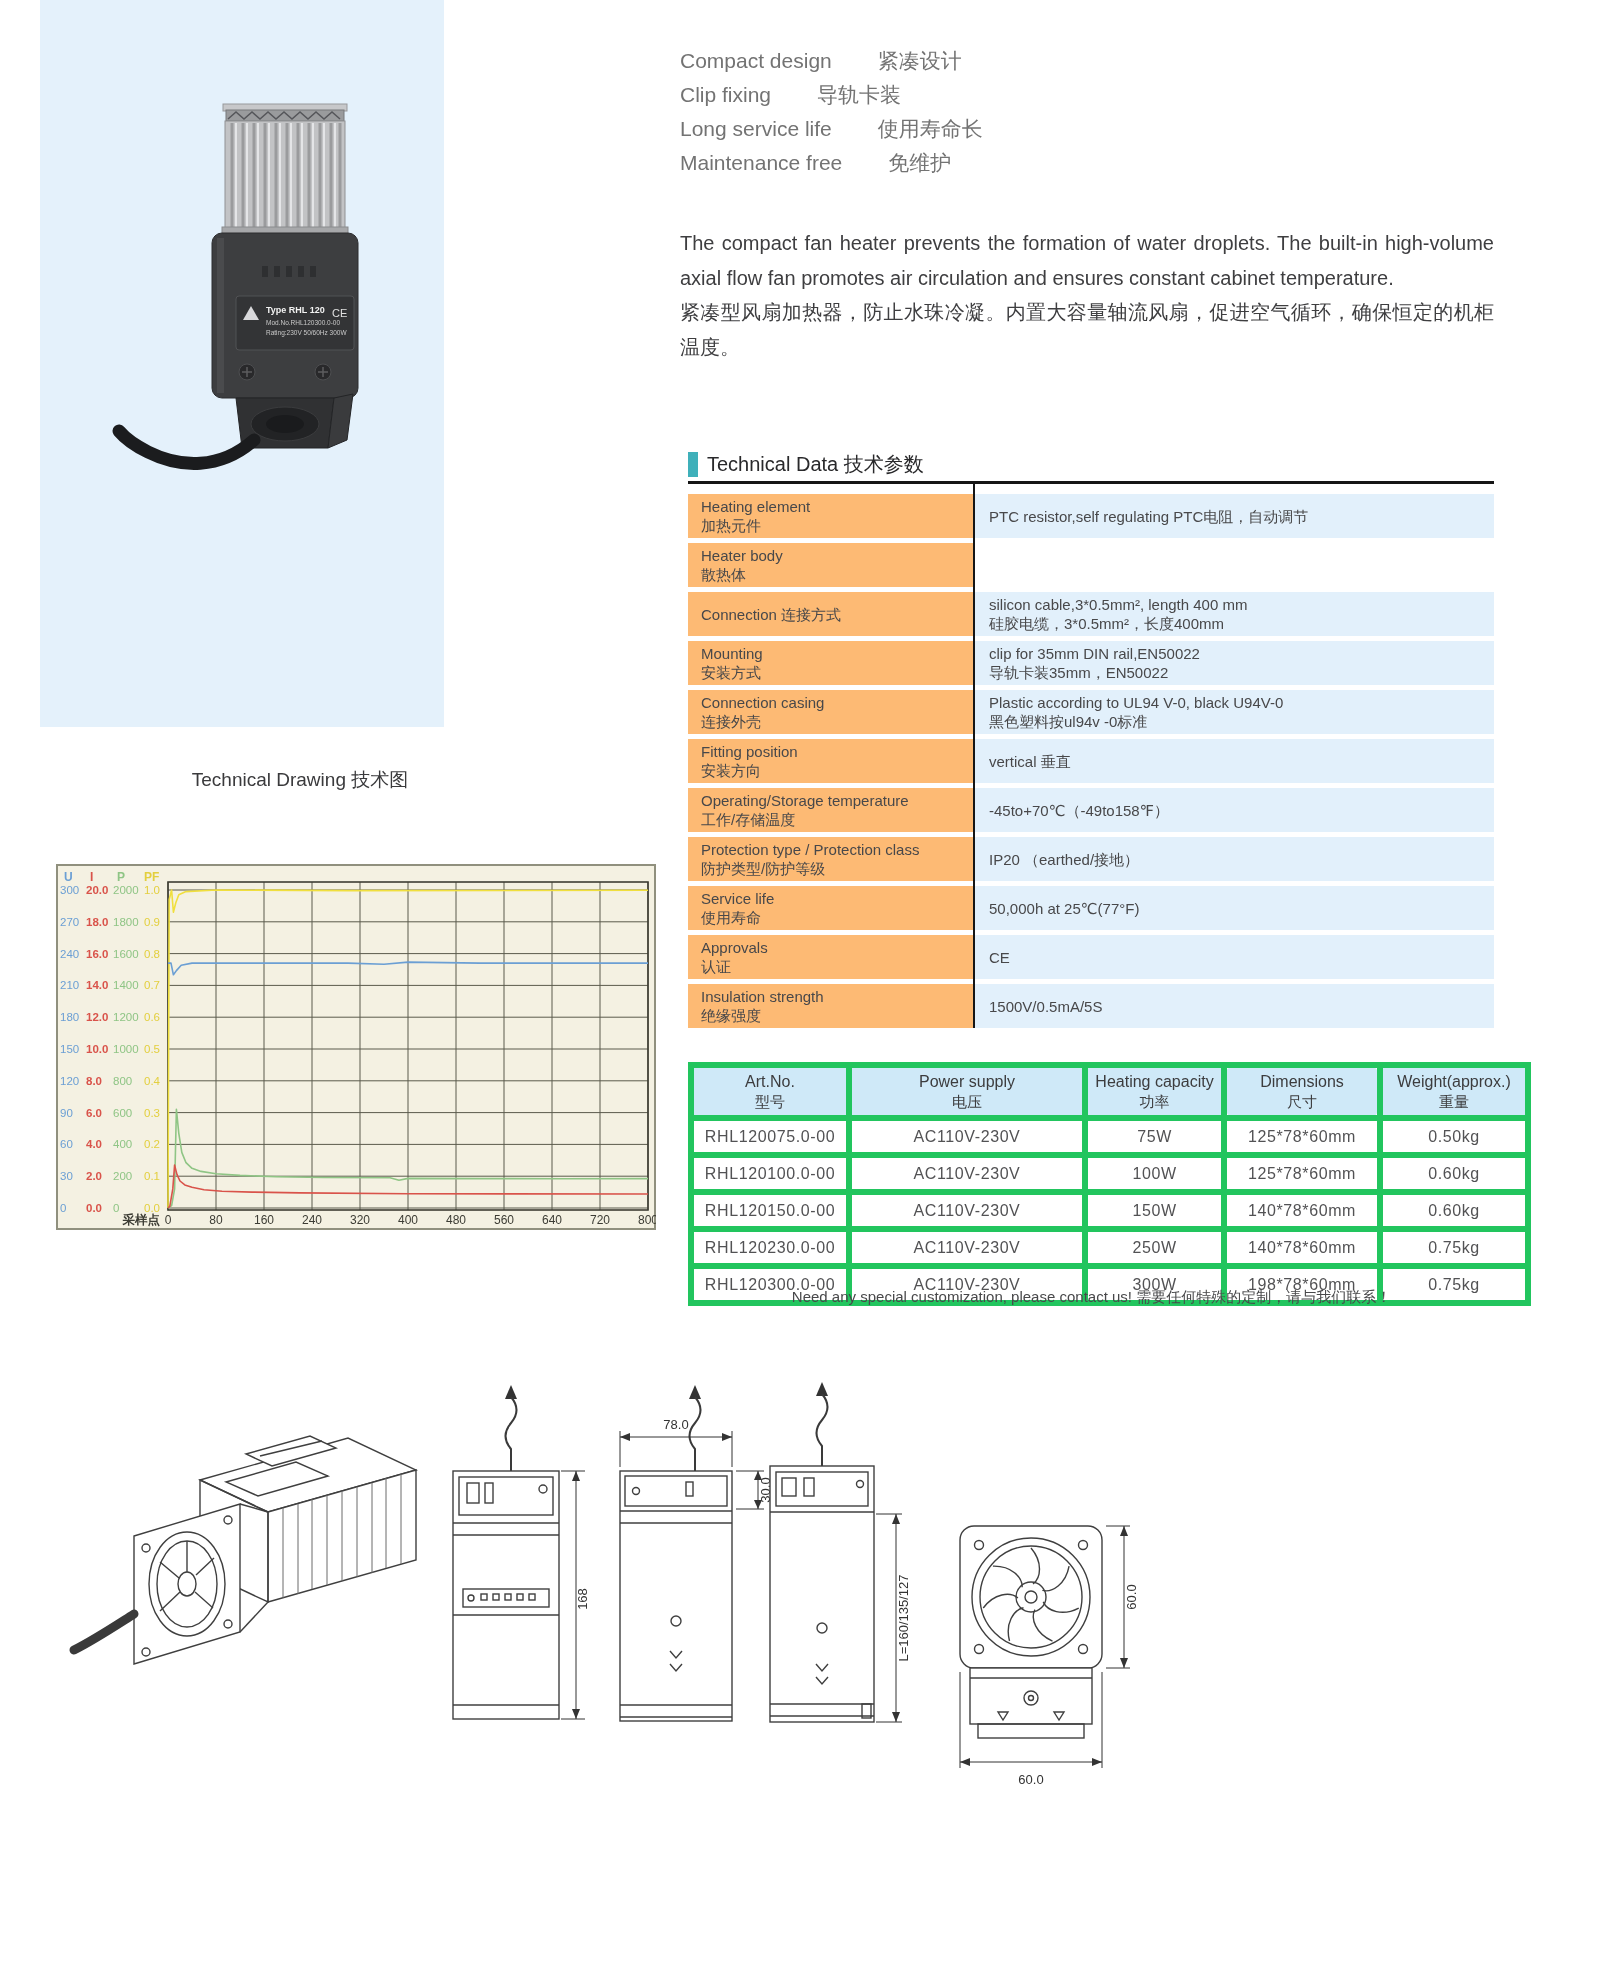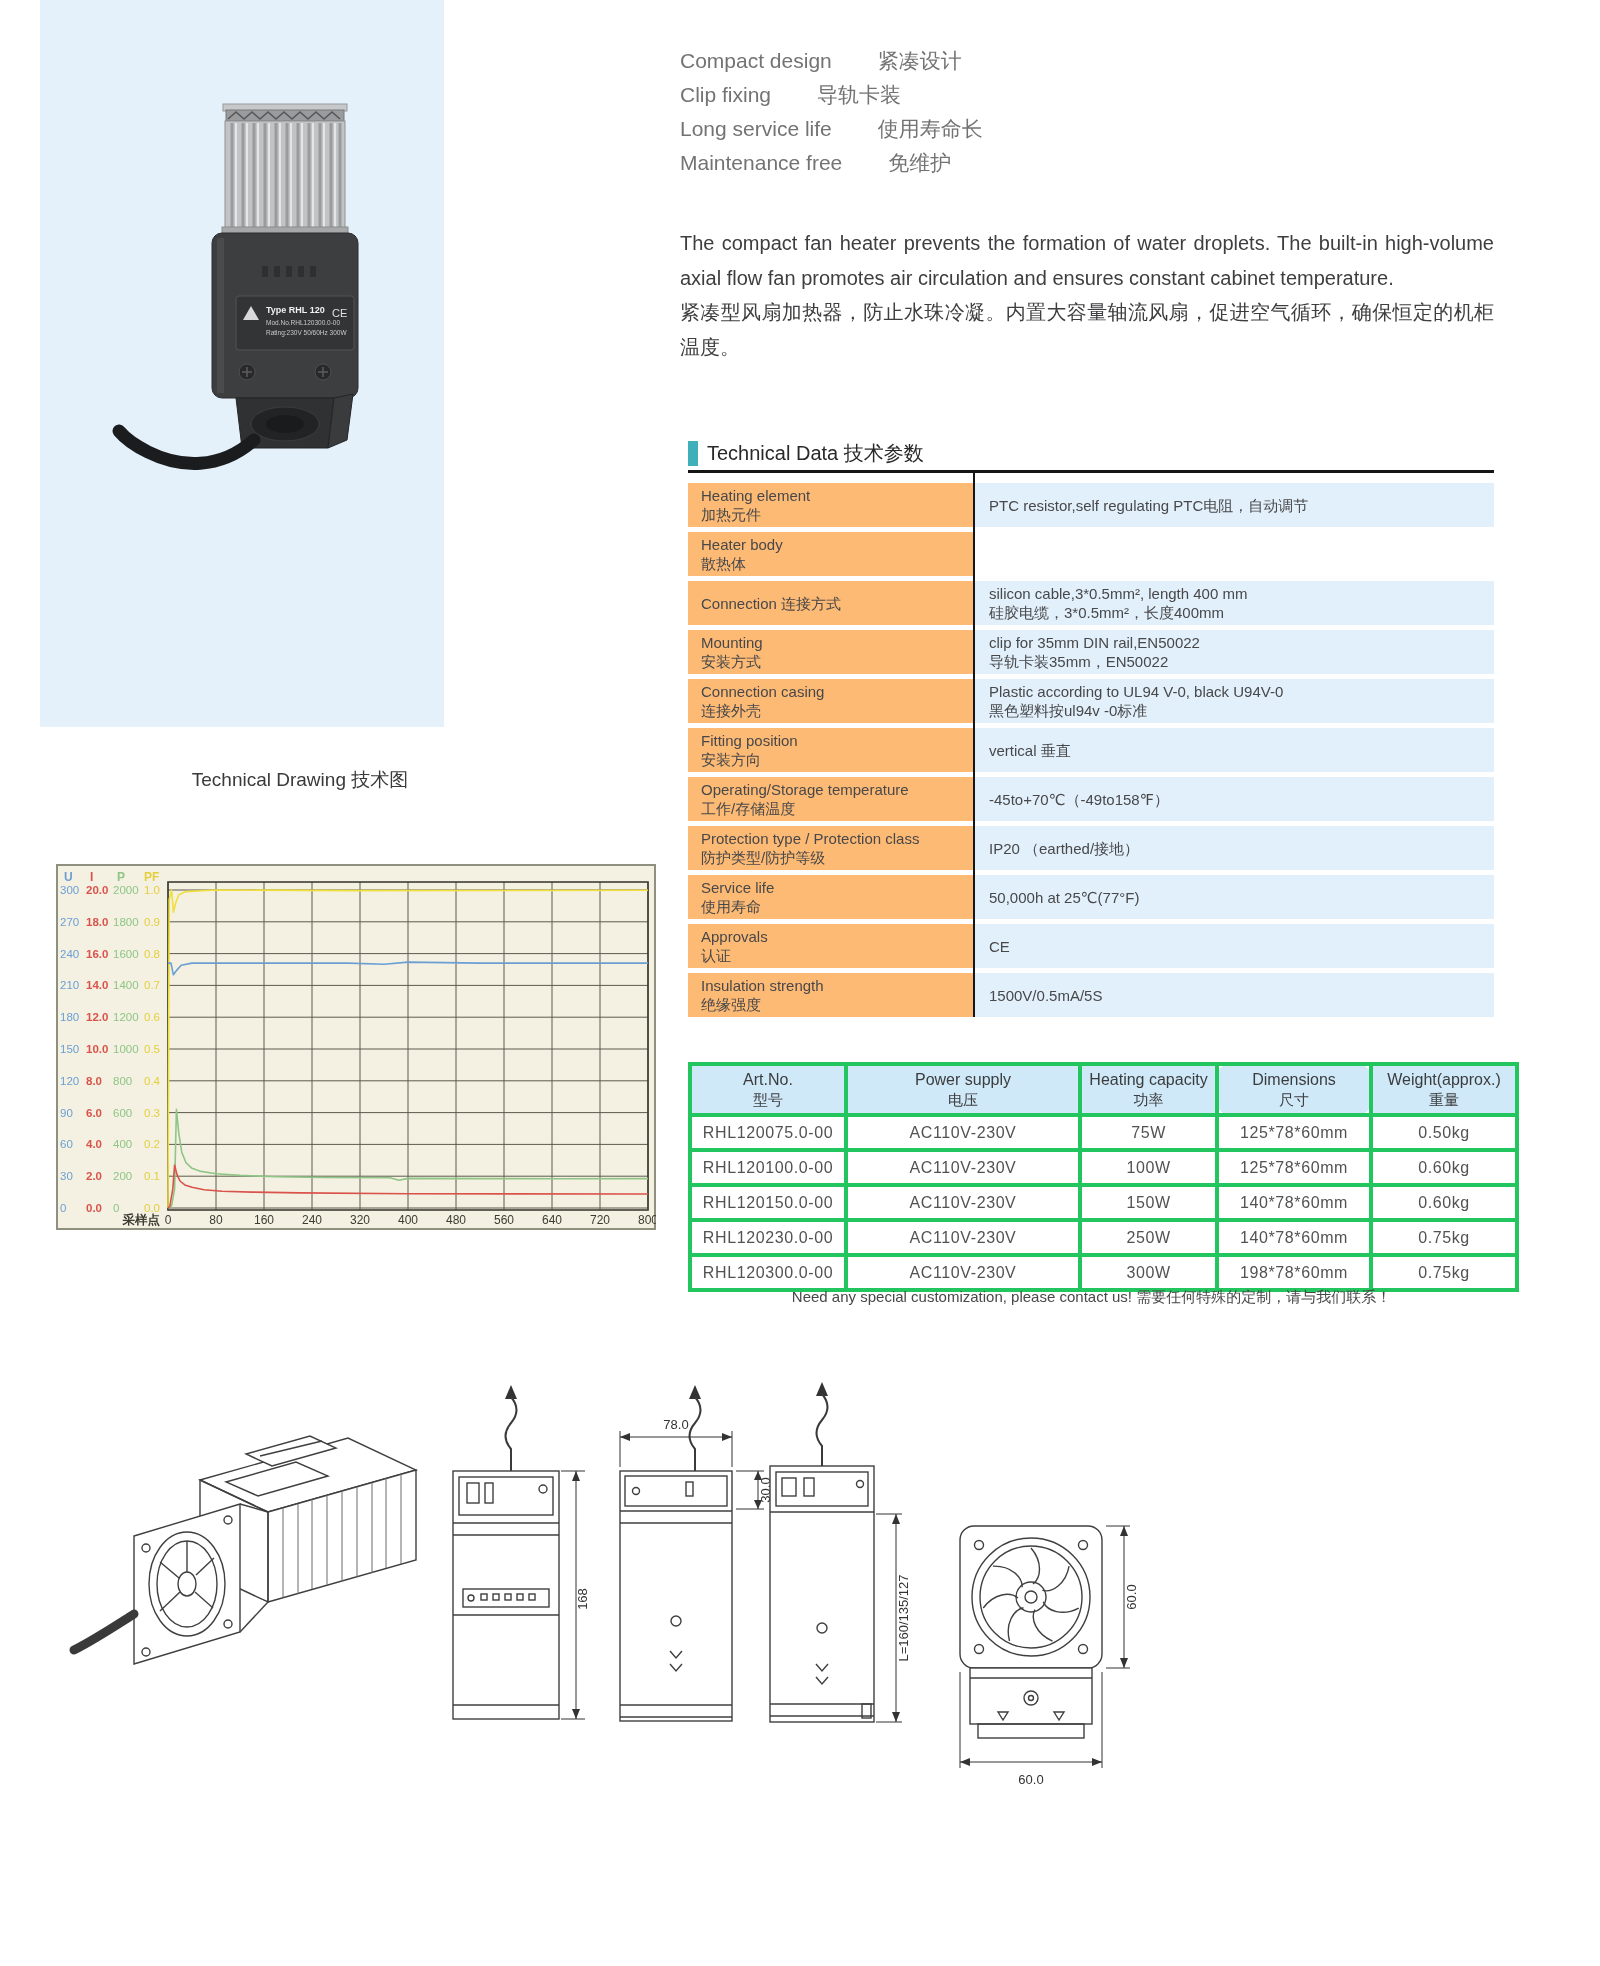--- a/index.html
+++ b/index.html
@@ -16,21 +16,21 @@
   
   .feature-list{left:680px;top:44px;font-size:21px;color:#737373;}
   .feat{height:34px;line-height:34px;white-space:nowrap;}
   .feat-cn{margin-left:46px;}
 
   
   .description{left:680px;top:226px;width:814px;font-size:20px;line-height:34.5px;
     text-align:justify;color:#3e3e40;}
 
   
-  .tech-section{left:688px;top:440px;width:806px;}
+  .tech-section{left:688px;top:451px;width:806px;}
   .tech-header{display:flex;align-items:center;height:27px;}
   .teal-bar{width:10px;height:25px;background:#3fb0ba;margin-right:9px;display:inline-block;}
   .tech-title{font-size:20px;color:#29292b;}
   .tech-topline{height:3px;background:#151515;margin-top:3px;}
   .tech-body{position:relative;margin-top:10px;}
   .tech-divider{position:absolute;left:285px;top:-13px;bottom:0;width:2px;background:#161616;}
   .tech-row{display:flex;min-height:40px;margin-bottom:5px;}
   .tech-row:last-child{margin-bottom:0;}
   .tech-cell{display:flex;flex-direction:column;justify-content:center;
     font-size:15px;line-height:19px;color:#48484a;box-sizing:border-box;}
@@ -38,21 +38,21 @@
   .tech-value{flex:1;background:#e2f0fb;padding:3px 8px 3px 16px;}
 
   
   .drawing-title{left:130px;top:767px;width:340px;text-align:center;font-size:19px;color:#3a3a3c;}
 
   
   .chart-wrap{left:56px;top:864px;}
 
   
   .spec-table{position:absolute;left:688px;top:1062px;width:807px;border-collapse:collapse;table-layout:fixed;}
-  .spec-table th,.spec-table td{border:4px solid #22c55e;text-align:center;}
+  .spec-table th,.spec-table td{border:6px solid #22c55e;text-align:center;}
   .spec-table th{background:#cfe9f8;font-weight:normal;color:#3c3c3e;padding:3px 0;}
   .spec-table th div:first-child{font-size:16px;line-height:21px;}
   .spec-table th div:last-child{font-size:15px;line-height:20px;}
   .spec-table td{font-size:16px;color:#525254;height:29px;letter-spacing:0.6px;background:#ffffff;}
   .spec-table th:nth-child(1),.spec-table td:nth-child(1){width:152px;}
   .spec-table th:nth-child(2),.spec-table td:nth-child(2){width:230px;}
   .spec-table th:nth-child(3),.spec-table td:nth-child(3){width:133px;}
   .spec-table th:nth-child(4),.spec-table td:nth-child(4){width:150px;border-radius:13px;}
   .spec-table th:nth-child(5),.spec-table td:nth-child(5){width:142px;}
 

